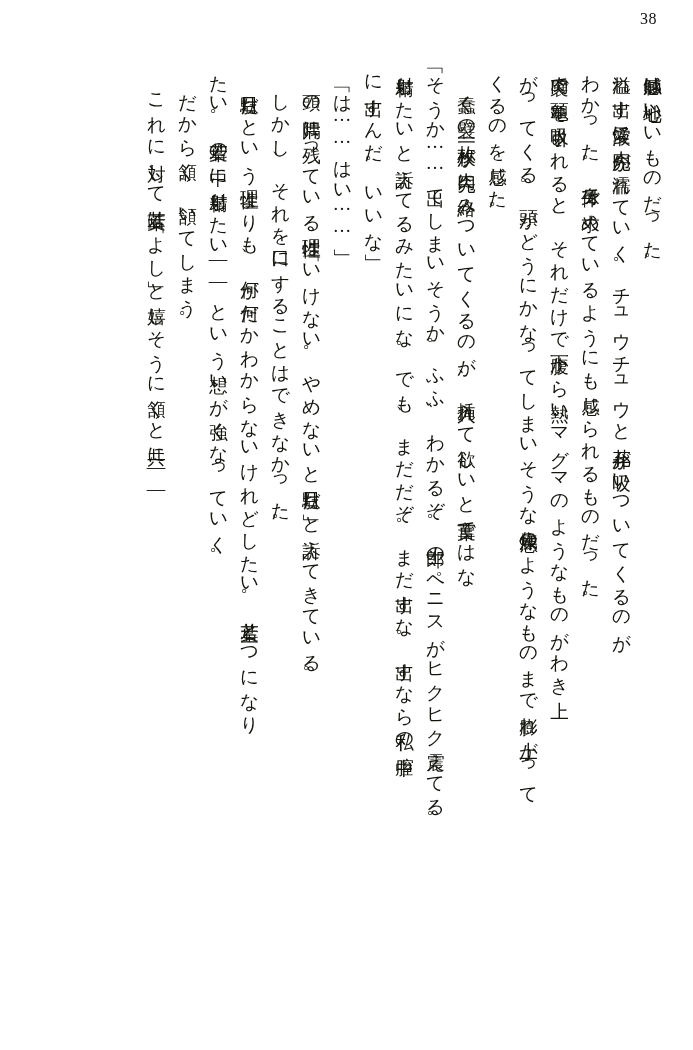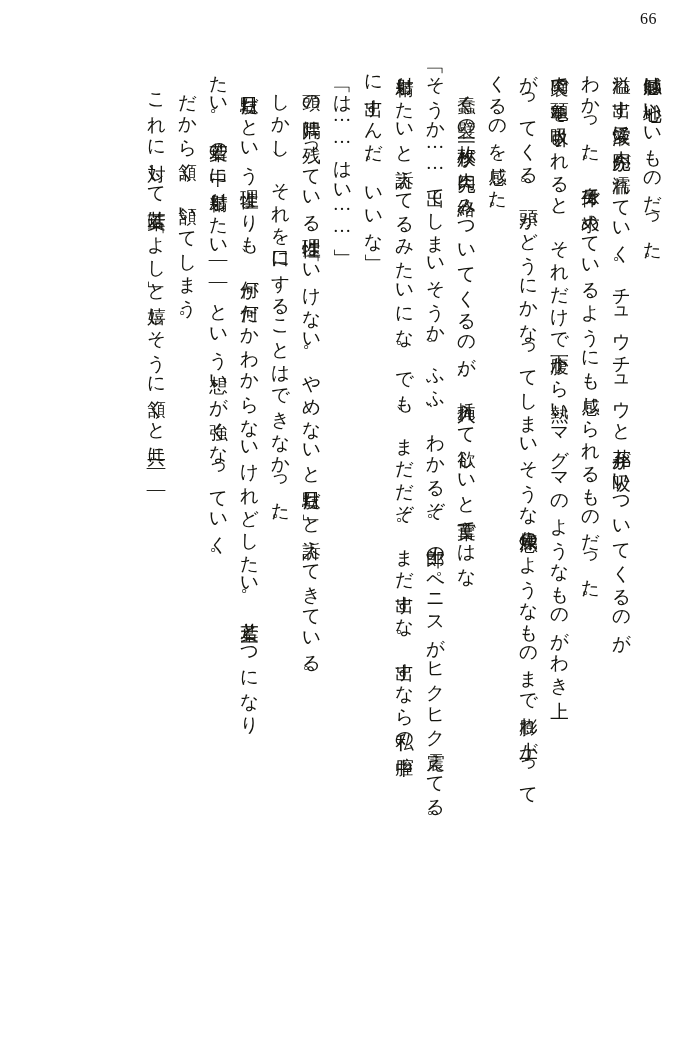--- a/index.html
+++ b/index.html
@@ -58,21 +58,21 @@
   }
   .tcol.indent {
     padding-top: 19px;
   }
 </style>
 </head>
 <body>
 
 <div id="page">
 
-  <div id="page-number">66</div>
+  <div id="page-number">38</div>
 
   <div id="text-block">
     <div class="tcol">感触は心地いいものだった。</div>
     <div class="tcol">溢れ出す愛液に肉先が濡れていく。チュウチュウと花弁が吸いついてくるのが</div>
     <div class="tcol">わかった。身体で求めているようにも感じられるものだった。</div>
     <div class="tcol">肉襞で亀頭を吸引されると、それだけで下腹から熱いマグマのようなものがわき上</div>
     <div class="tcol">がってくる。頭がどうにかなってしまいそうな焦燥感のようなものまで膨れ上がって</div>
     <div class="tcol">くるのを感じた。</div>
     <div class="tcol indent">蠢く襞の一枚一枚が肉先に絡みついてくるのが、挿入れて欲しいと言葉ではな</div>
     <div class="tcol">「そうか……出てしまいそうか。ふふ、わかるぞ。士郎のペニスがヒクヒク震えてる。</div>

